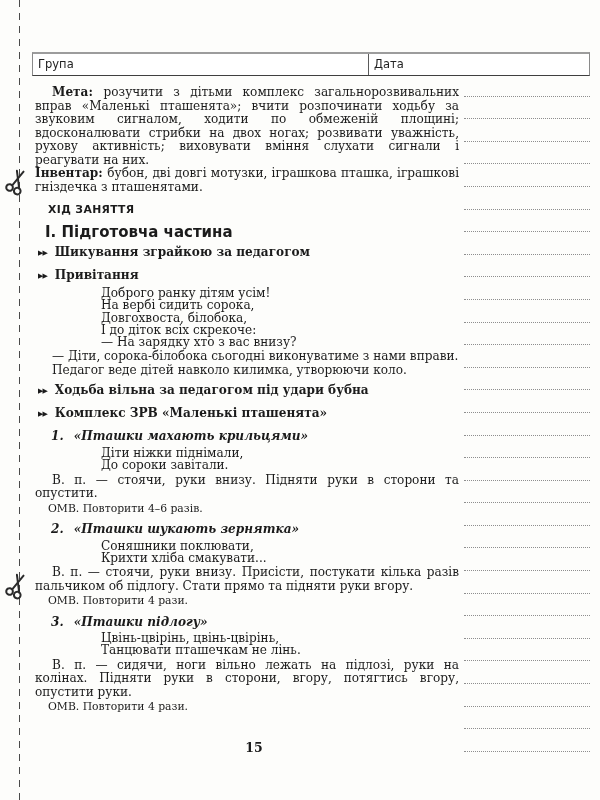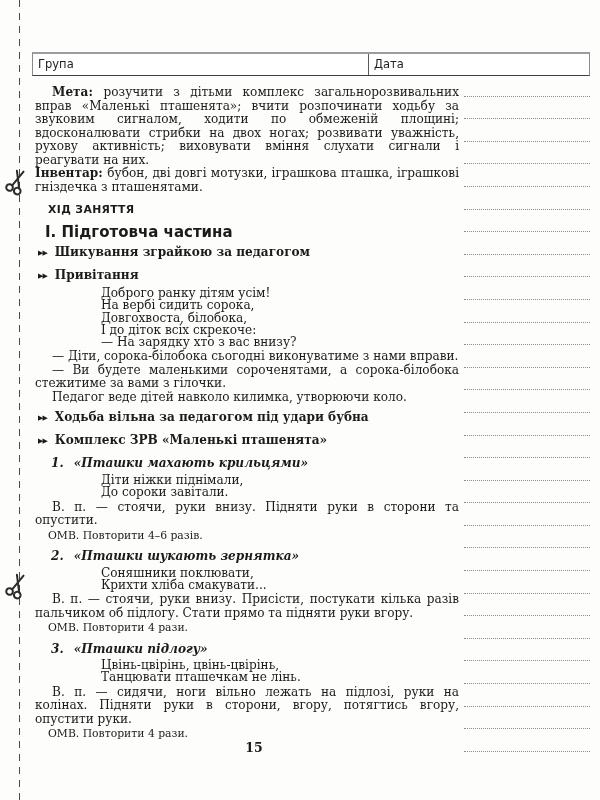--- a/index.html
+++ b/index.html
@@ -141,21 +141,20 @@
           <span class="btext">Привітання</span>
         </div>
         <div class="verse">
           <div class="vline">Доброго ранку дітям усім!</div>
           <div class="vline">На вербі сидить сорока,</div>
           <div class="vline">Довгохвоста, білобока,</div>
           <div class="vline">І до діток всіх скрекоче:</div>
           <div class="vline">— На зарядку хто з вас внизу?</div>
         </div>
         <p class="para indent"><span>— Діти, сорока-білобока сьогодні виконуватиме з нами вправи.</span></p>
-        <p class="para indent"><span>— Ви будете маленькими сороченятами, а сорока-білобока стежитиме за вами з гілочки.</span></p>
         <p class="para indent"><span>Педагог веде дітей навколо килимка, утворюючи коло.</span></p>
         <div class="bullet">
           <span class="bmark">▶▶</span>
           <span class="btext">Ходьба вільна за педагогом під удари бубна</span>
         </div>
         <div class="bullet">
           <span class="bmark">▶▶</span>
           <span class="btext">Комплекс ЗРВ «Маленькі пташенята»</span>
         </div>
         <div class="exercise"><span class="exnum">1.</span><span class="extitle">«Пташки махають крильцями»</span></div>

